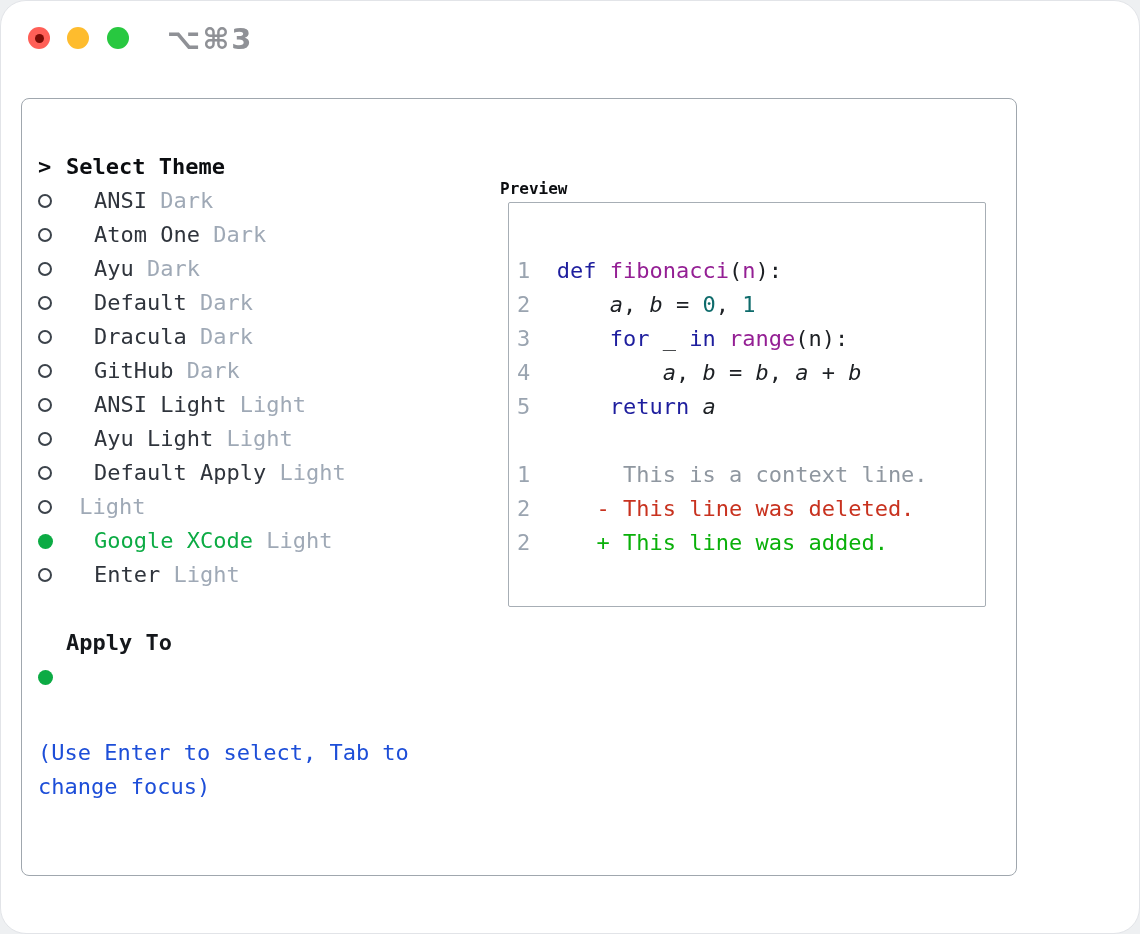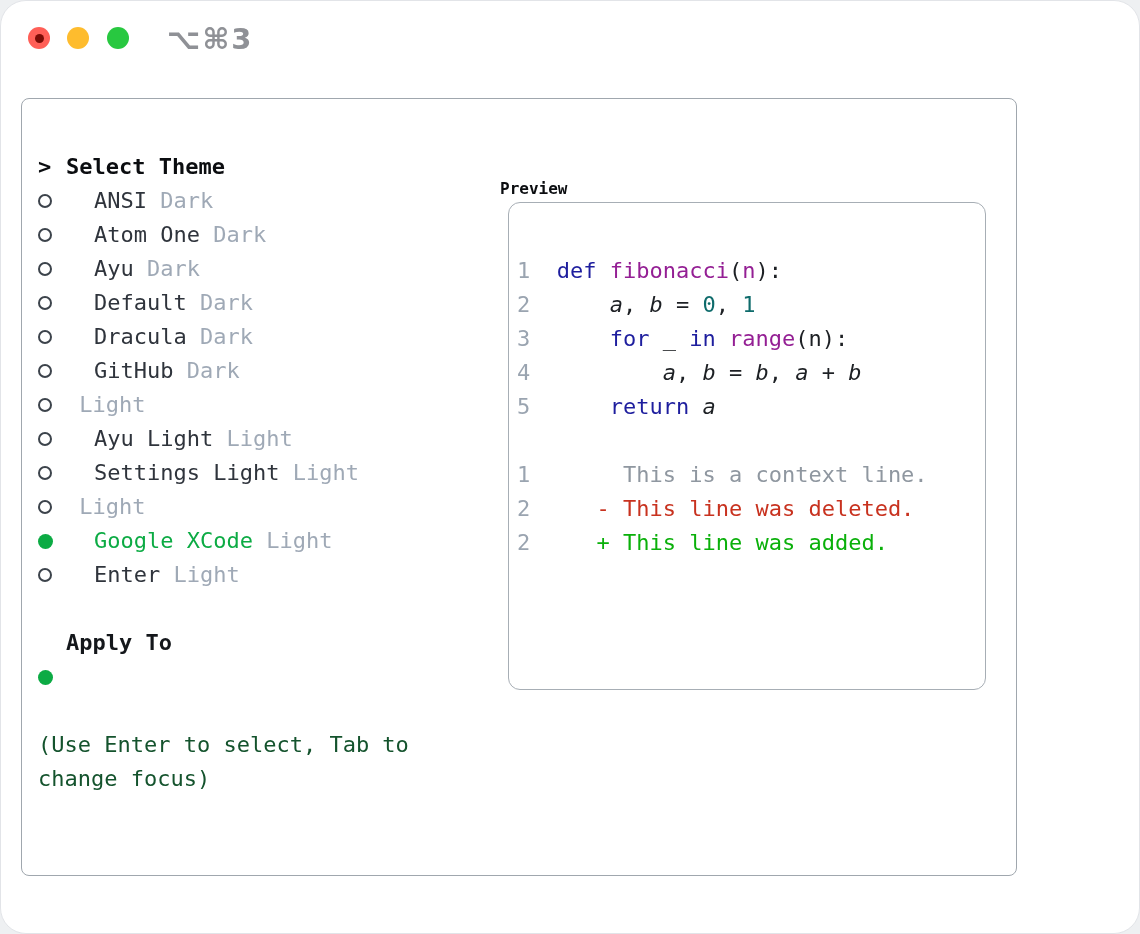--- a/index.html
+++ b/index.html
@@ -48,31 +48,31 @@
   .subhdr { font-weight: 700; color: #14171b; }
   .circle {
     width: 14px; height: 14px; border-radius: 50%;
     border: 2px solid #3c434b; display: inline-block;
   }
   .circle.sel { border: none; width: 15px; height: 15px; background: var(--c-green); }
   .t-name { color: #2f343c; margin-left: 28px; }
   .t-name.sel { color: var(--c-green); }
   .t-variant { color: #9fa9b6; }
   .hint {
-    margin-top: 0; width: 432px; font-size: 22px; line-height: 34px;
-    color: #14532d; white-space: normal; word-break: normal;
+    margin-top: 8px; width: 432px; font-size: 22px; line-height: 34px;
+    color: #1d4ed8; white-space: normal; word-break: normal;
   }
   
   .preview-header {
     position: absolute; left: 478px; top: 57px;
     font-size: 16px; line-height: 34px; font-weight: 700; color: #0b0d10; margin-top: 16px;
   }
   .preview-box {
-    position: absolute; left: 486px; top: 103px; width: 478px; height: 488px;
-    border: 1.5px solid #a7aeb5; border-radius: 12px; background: #fff;
+    position: absolute; left: 486px; top: 103px; width: 478px; height: 405px;
+    border: 1.5px solid #a7aeb5; border-radius: 2px; background: #fff;
     overflow: hidden;
   }
   .code {
     padding: 17px 0 0 8px; font-size: 22px; line-height: 34px; white-space: pre;
   }
   .code-line { height: 34px; }
   .tk-num { color: #9aa4b0; }
   .tk-kw  { color: var(--c-kw); }
   .tk-fn  { color: var(--c-fn); }
   .tk-lit { color: var(--c-lit); }
@@ -100,23 +100,23 @@
         <span class="hdr">Select Theme</span>
       </div>
 
       <div id="theme-rows">
           <div class="row"><span class="prefix"><span class="circle"></span></span><span class="t-name">ANSI</span><span class="t-variant"> Dark</span></div>
           <div class="row"><span class="prefix"><span class="circle"></span></span><span class="t-name">Atom One</span><span class="t-variant"> Dark</span></div>
           <div class="row"><span class="prefix"><span class="circle"></span></span><span class="t-name">Ayu</span><span class="t-variant"> Dark</span></div>
           <div class="row"><span class="prefix"><span class="circle"></span></span><span class="t-name">Default</span><span class="t-variant"> Dark</span></div>
           <div class="row"><span class="prefix"><span class="circle"></span></span><span class="t-name">Dracula</span><span class="t-variant"> Dark</span></div>
           <div class="row"><span class="prefix"><span class="circle"></span></span><span class="t-name">GitHub</span><span class="t-variant"> Dark</span></div>
-          <div class="row"><span class="prefix"><span class="circle"></span></span><span class="t-variant"> Light</span></div>
+          <div class="row"><span class="prefix"><span class="circle"></span></span><span class="t-name">ANSI Light</span><span class="t-variant"> Light</span></div>
           <div class="row"><span class="prefix"><span class="circle"></span></span><span class="t-name">Ayu Light</span><span class="t-variant"> Light</span></div>
-          <div class="row"><span class="prefix"><span class="circle"></span></span><span class="t-name">Settings Light</span><span class="t-variant"> Light</span></div>
+          <div class="row"><span class="prefix"><span class="circle"></span></span><span class="t-name">Default Apply</span><span class="t-variant"> Light</span></div>
           <div class="row"><span class="prefix"><span class="circle"></span></span><span class="t-variant"> Light</span></div>
           <div class="row"><span class="prefix"><span class="circle sel"></span></span><span class="t-name sel">Google XCode</span><span class="t-variant"> Light</span></div>
           <div class="row"><span class="prefix"><span class="circle"></span></span><span class="t-name">Enter</span><span class="t-variant"> Light</span></div>
         </div>
 
       <div class="row blank"></div>
 
       <div class="row">
         <span class="prefix"></span>
         <span class="subhdr">Apply To</span>

